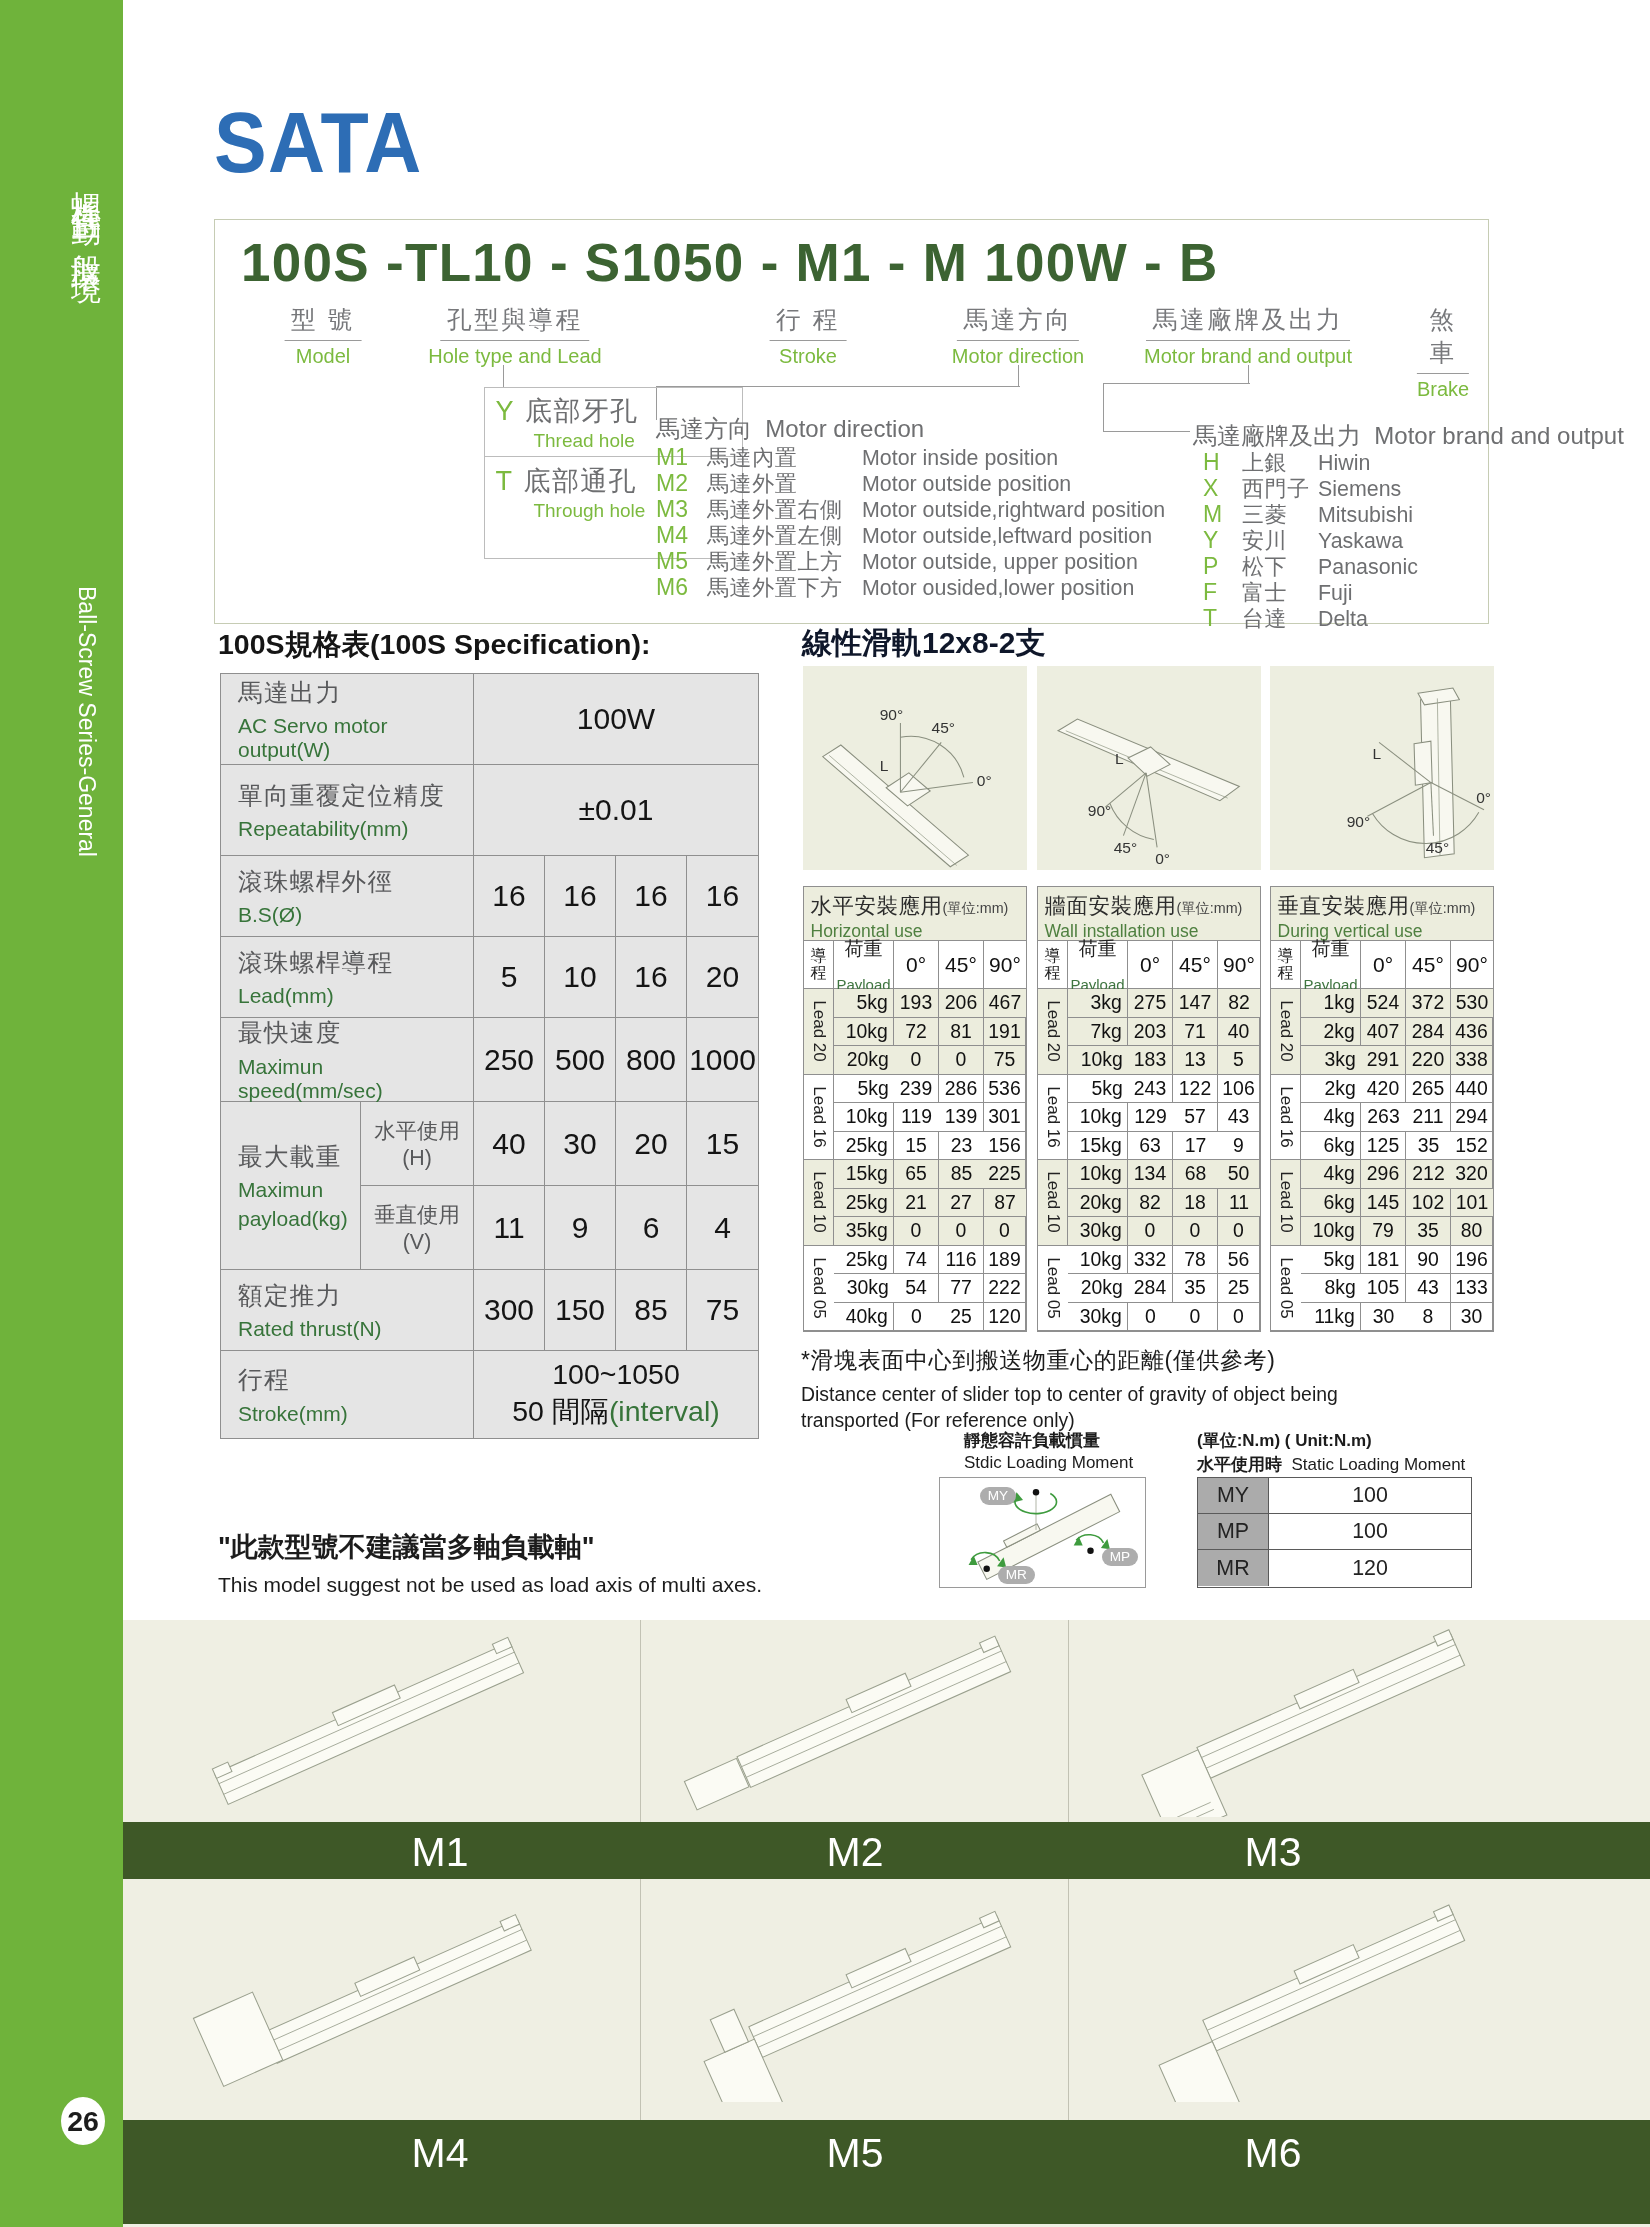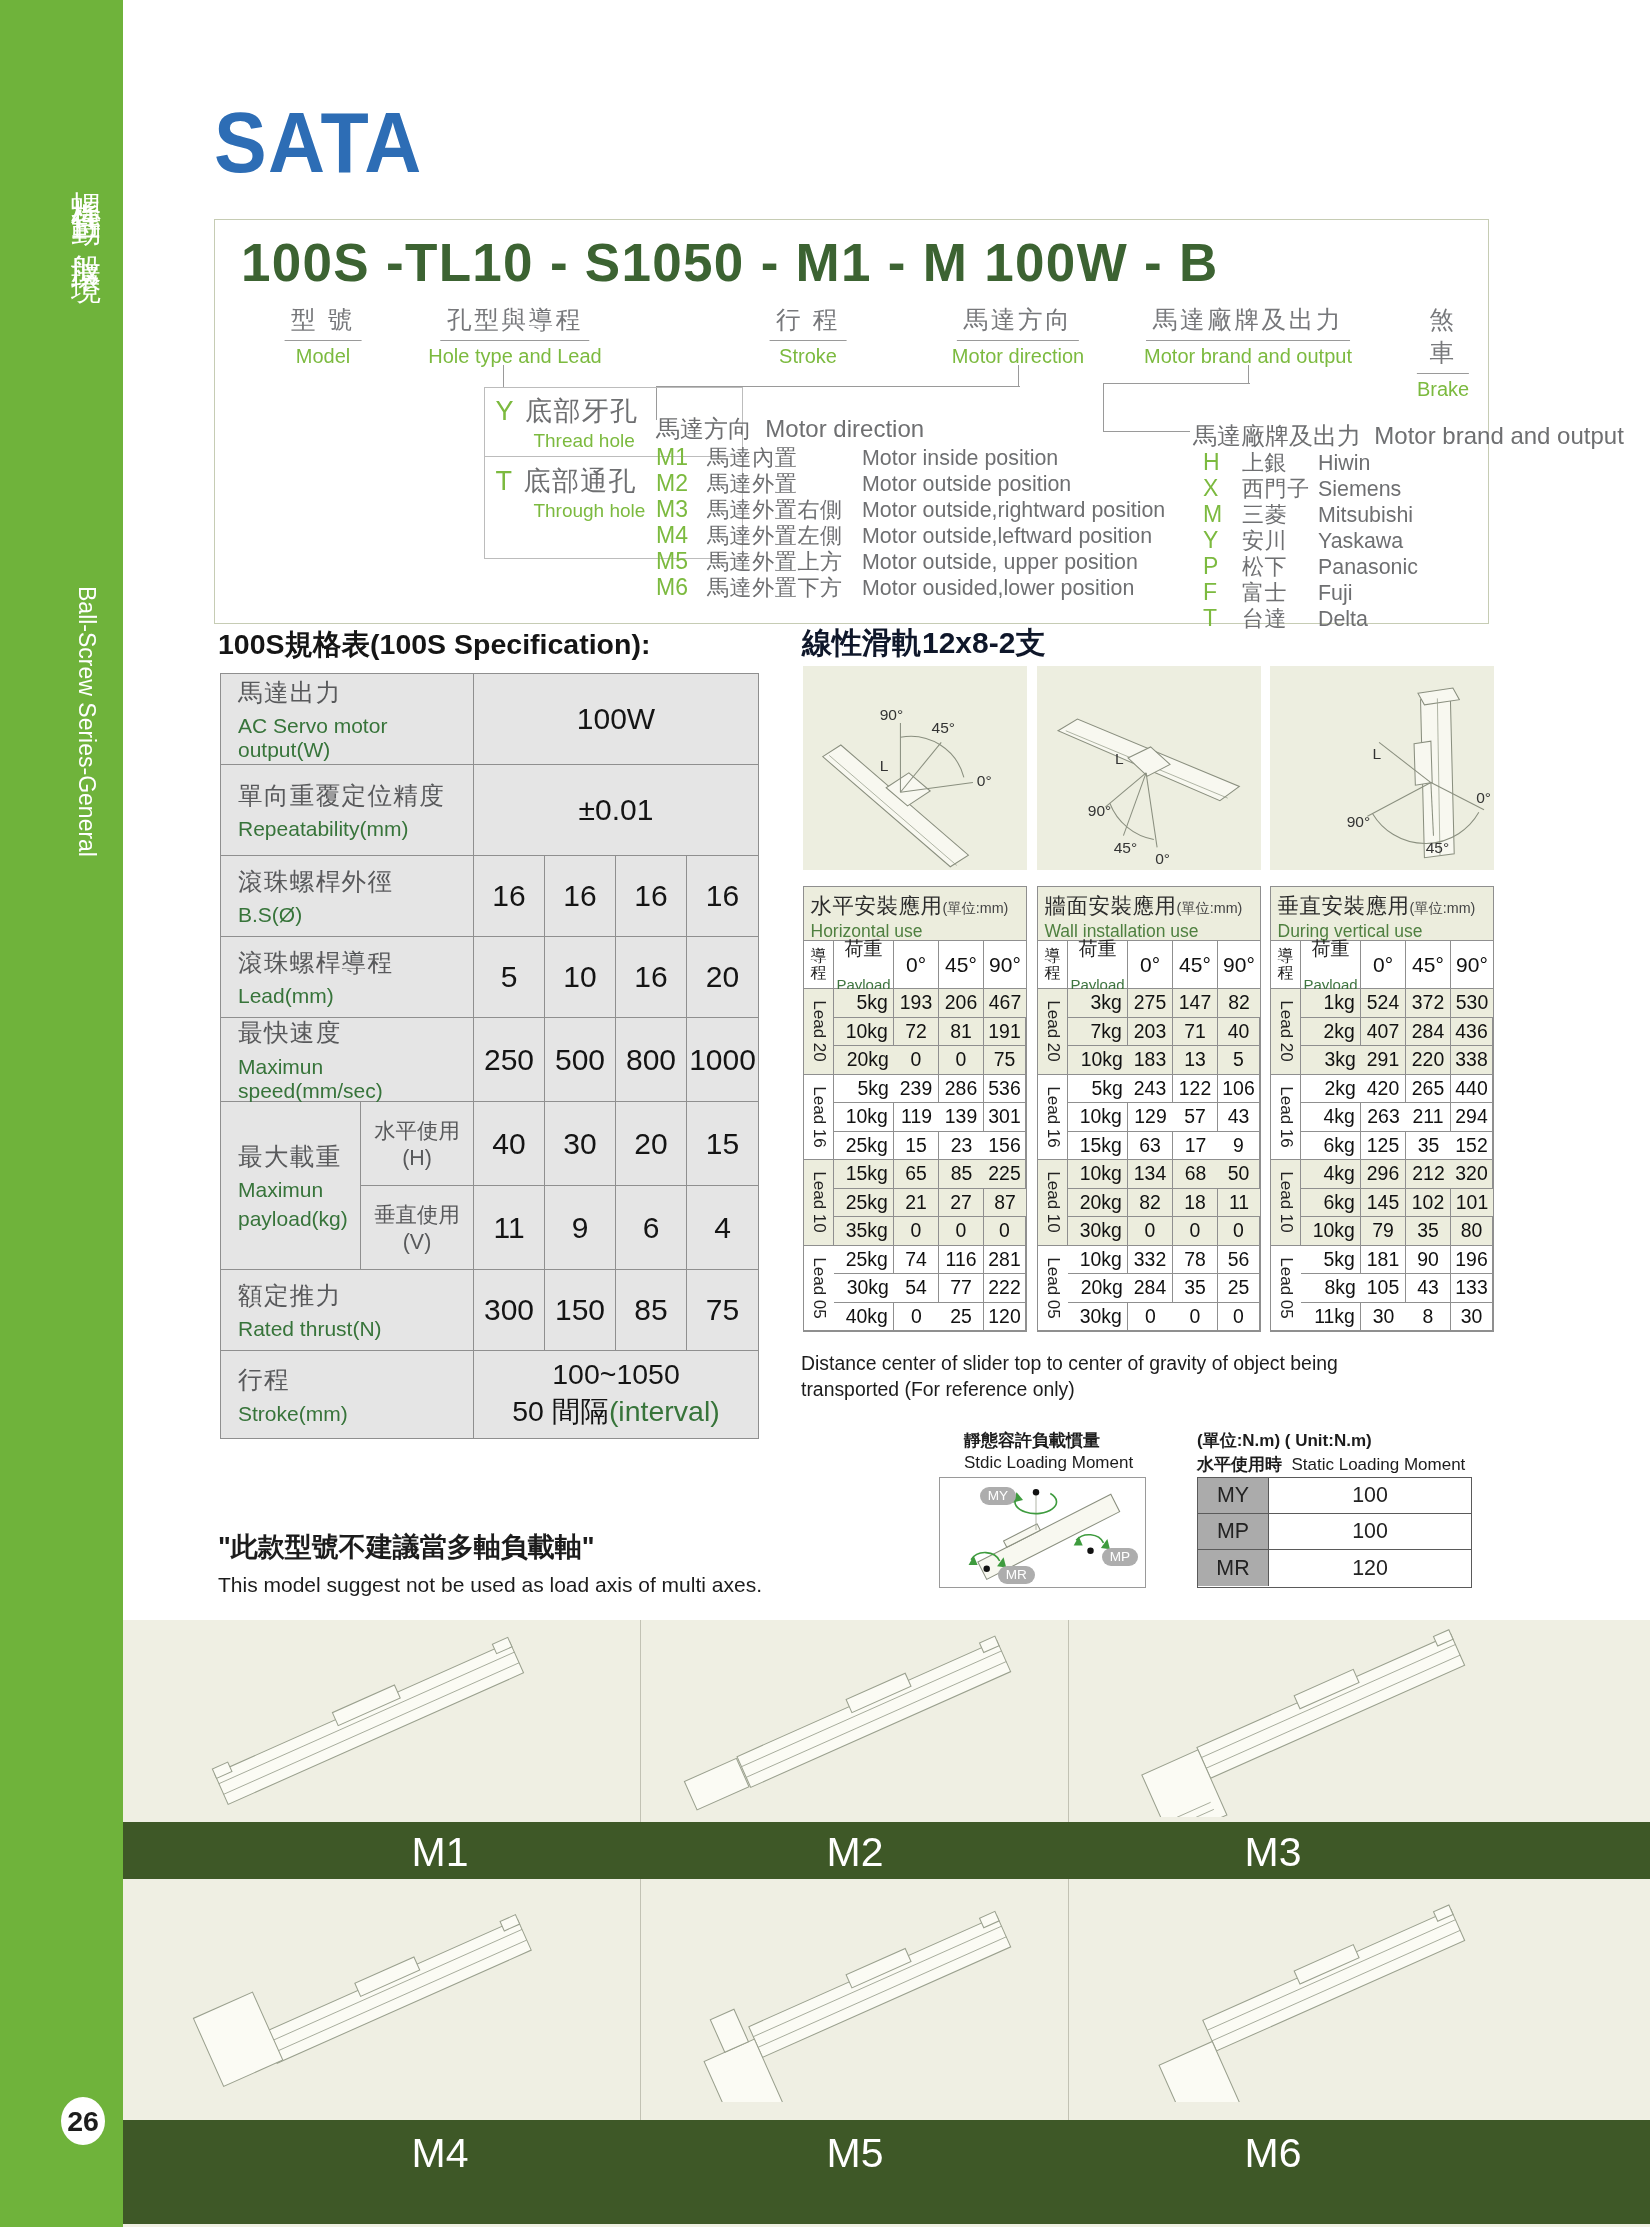--- a/index.html
+++ b/index.html
@@ -463,21 +463,21 @@
         <div class="mc pay shade">35kg</div>
         <div class="mc val shade">0</div>
         <div class="mc val shade">0</div>
         <div class="mc val shade">0</div>
         <div class="mc lead-cell" style="grid-row: span 3;">
           <span class="lead-rot">Lead 05</span>
         </div>
         <div class="mc pay">25kg</div>
         <div class="mc val">74</div>
         <div class="mc val">116</div>
-        <div class="mc val">281</div>
+        <div class="mc val">189</div>
         <div class="mc pay">30kg</div>
         <div class="mc val">54</div>
         <div class="mc val">77</div>
         <div class="mc val">222</div>
         <div class="mc pay">40kg</div>
         <div class="mc val">0</div>
         <div class="mc val">25</div>
         <div class="mc val">120</div>
       </div>
   </div>
@@ -628,20 +628,21 @@
         <div class="mc val">43</div>
         <div class="mc val">133</div>
         <div class="mc pay">11kg</div>
         <div class="mc val">30</div>
         <div class="mc val">8</div>
         <div class="mc val">30</div>
       </div>
   </div>
 
   <div class="footnote">
+    <div class="fn-cn">*滑塊表面中心到搬送物重心的距離(僅供參考)</div>
     <div class="fn-en">
       <div>Distance center of slider top to center of gravity of object being</div>
       <div>transported (For reference only)</div>
     </div>
   </div>
 
   <div class="sm-label sm-b" style="left:964px;top:1429px;">靜態容許負載慣量</div>
   <div class="sm-label" style="left:964px;top:1453px;">Stdic Loading Moment</div>
   <div class="sm-label sm-b" style="left:1197px;top:1429px;">(單位:N.m) ( Unit:N.m)</div>
   <div class="sm-label" style="left:1197px;top:1453px;">

